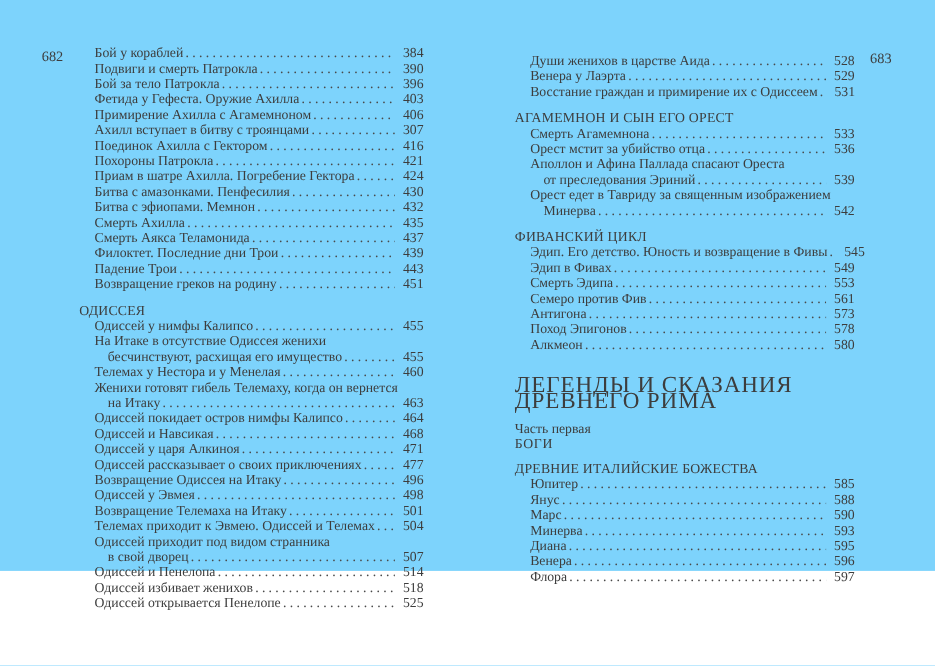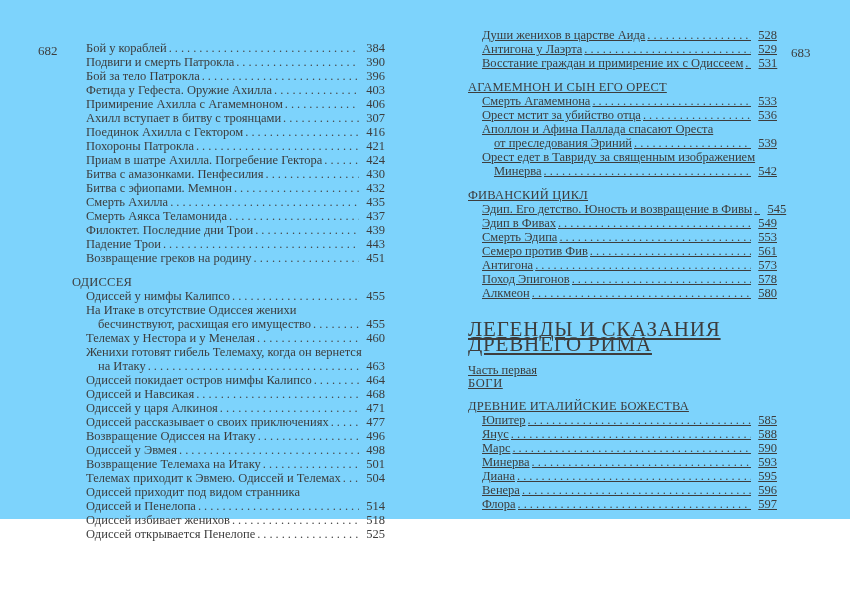--- a/index.html
+++ b/index.html
@@ -8,21 +8,21 @@
     background:#ffffff;
     font-family:"Liberation Serif","DejaVu Serif",serif;
     color:#3d3d3d;
   }
   .spread{position:relative;width:850px;height:519px;background:#7dd3fc;}
   .folio{position:absolute;font-size:13px;line-height:14px;}
   .folio-left{left:38px;top:44px;}
   .folio-right{left:791px;top:46px;text-align:center;}
   .col{position:absolute;font-size:12.5px;line-height:14px;}
   .col-left{left:72px;top:41px;width:313px;}
-  .col-right{left:468px;top:28px;width:309px;text-decoration:underline;}
+  .col-right{left:468px;top:48px;width:309px;}
   .heading{margin-top:10px;letter-spacing:0.2px;white-space:nowrap;}
   .entry{margin:0;}
   .line{display:flex;align-items:flex-end;padding-left:14px;}
   .line.cont{padding-left:26px;}
   .t{flex:0 0 auto;white-space:nowrap;}
   .dots{flex:1 1 auto;overflow:hidden;white-space:nowrap;min-width:6px;margin:0 3px 0 2px;}
   .dots::after{
     content:"....................................................................................";
     letter-spacing:3px;color:#4a4a4a;
   }
@@ -238,20 +238,25 @@
         <div class="line">
           <span class="t">Телемах приходит к Эвмею. Одиссей и Телемах</span>
           <span class="dots"></span>
           <span class="pg">504</span>
         </div>
       </div>
       <div class="entry">
         <div class="line">
           <span class="t">Одиссей приходит под видом странника</span>
         </div>
+        <div class="line cont">
+          <span class="t">в свой дворец</span>
+          <span class="dots"></span>
+          <span class="pg">507</span>
+        </div>
       </div>
       <div class="entry">
         <div class="line">
           <span class="t">Одиссей и Пенелопа</span>
           <span class="dots"></span>
           <span class="pg">514</span>
         </div>
       </div>
       <div class="entry">
         <div class="line">
@@ -271,21 +276,21 @@
   <div class="col col-right">
       <div class="entry">
         <div class="line">
           <span class="t">Души женихов в царстве Аида</span>
           <span class="dots"></span>
           <span class="pg">528</span>
         </div>
       </div>
       <div class="entry">
         <div class="line">
-          <span class="t">Антигона у Лаэрта</span>
+          <span class="t">Венера у Лаэрта</span>
           <span class="dots"></span>
           <span class="pg">529</span>
         </div>
       </div>
       <div class="entry">
         <div class="line">
           <span class="t">Восстание граждан и примирение их с Одиссеем</span>
           <span class="dots"></span>
           <span class="pg">531</span>
         </div>

